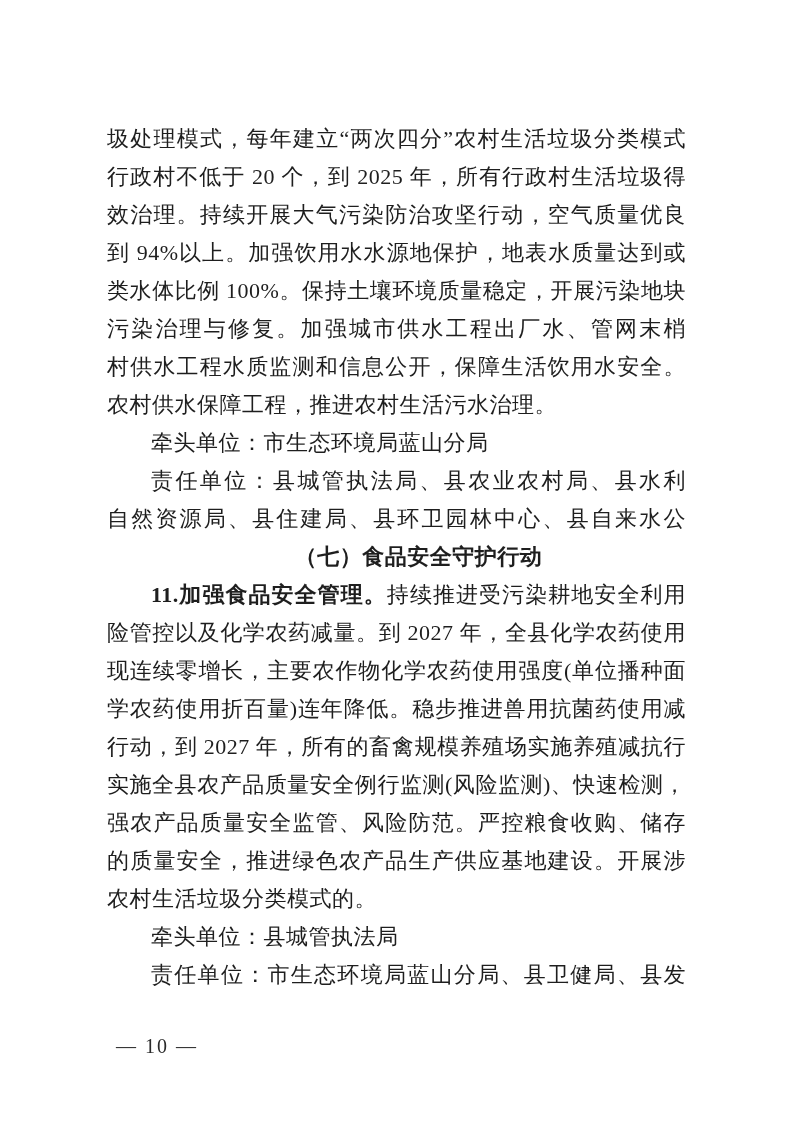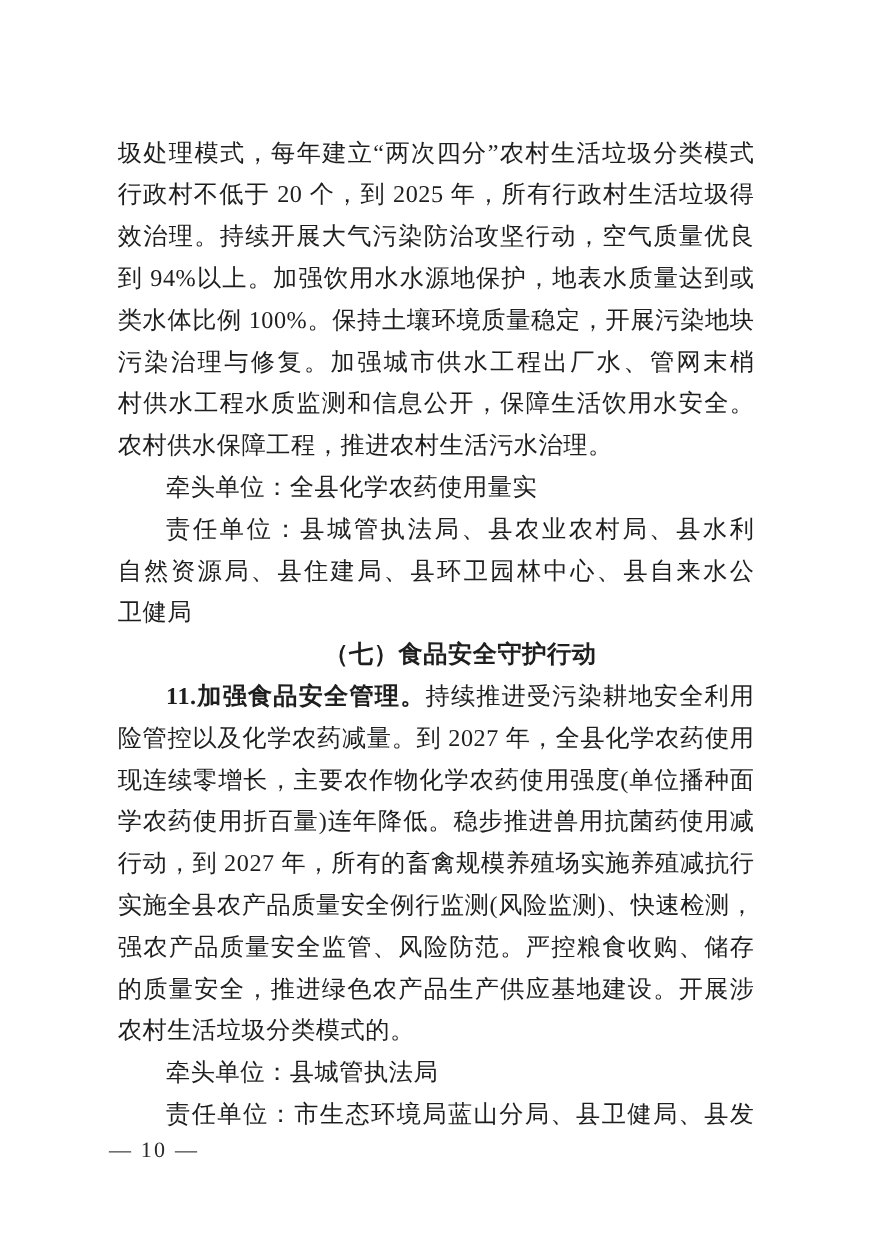--- a/index.html
+++ b/index.html
@@ -44,45 +44,44 @@
   }
   .line.indent {
     padding-left: 44px;
   }
   .bold {
     font-weight: bold;
     text-align: center;
   }
   .footer {
     position: absolute;
-    left: 99px;
+    left: 116px;
     top: 1033px;
     font-size: 20px;
     line-height: 26px;
     color: #2a2a2a;
     letter-spacing: 2px;
   }
 </style>
 </head>
 <body>
 
 <div class="page">
   <div class="content">
       <div class="line justify">圾处理模式，每年建立“两次四分”农村生活垃圾分类模式的</div>
       <div class="line justify">行政村不低于 20 个，到 2025 年，所有行政村生活垃圾得到有</div>
       <div class="line justify">效治理。持续开展大气污染防治攻坚行动，空气质量优良率达</div>
       <div class="line justify">到 94%以上。加强饮用水水源地保护，地表水质量达到或好于Ⅲ</div>
       <div class="line justify">类水体比例 100%。保持土壤环境质量稳定，开展污染地块土壤</div>
       <div class="line justify">污染治理与修复。加强城市供水工程出厂水、管网末梢水、农</div>
       <div class="line justify">村供水工程水质监测和信息公开，保障生活饮用水安全。实施</div>
       <div class="line">农村供水保障工程，推进农村生活污水治理。</div>
-      <div class="line indent">牵头单位：全县化学农药使用量实</div>
+      <div class="line indent">牵头单位：市生态环境局蓝山分局</div>
       <div class="line indent justify">责任单位：县城管执法局、县农业农村局、县水利局、县</div>
       <div class="line justify">自然资源局、县住建局、县环卫园林中心、县自来水公司、县</div>
-      <div class="line">卫健局</div>
       <div class="line indent bold">（七）食品安全守护行动</div>
       <div class="line indent justify"><span class="bold">11.加强食品安全管理。</span>持续推进受污染耕地安全利用和风</div>
       <div class="line justify">险管控以及化学农药减量。到 2027 年，全县化学农药使用量实</div>
       <div class="line justify">现连续零增长，主要农作物化学农药使用强度(单位播种面积化</div>
       <div class="line justify">学农药使用折百量)连年降低。稳步推进兽用抗菌药使用减量化</div>
       <div class="line justify">行动，到 2027 年，所有的畜禽规模养殖场实施养殖减抗行动。</div>
       <div class="line justify">实施全县农产品质量安全例行监测(风险监测)、快速检测，加</div>
       <div class="line justify">强农产品质量安全监管、风险防范。严控粮食收购、储存环节</div>
       <div class="line justify">的质量安全，推进绿色农产品生产供应基地建设。开展涉重金</div>
       <div class="line">农村生活垃圾分类模式的。</div>

